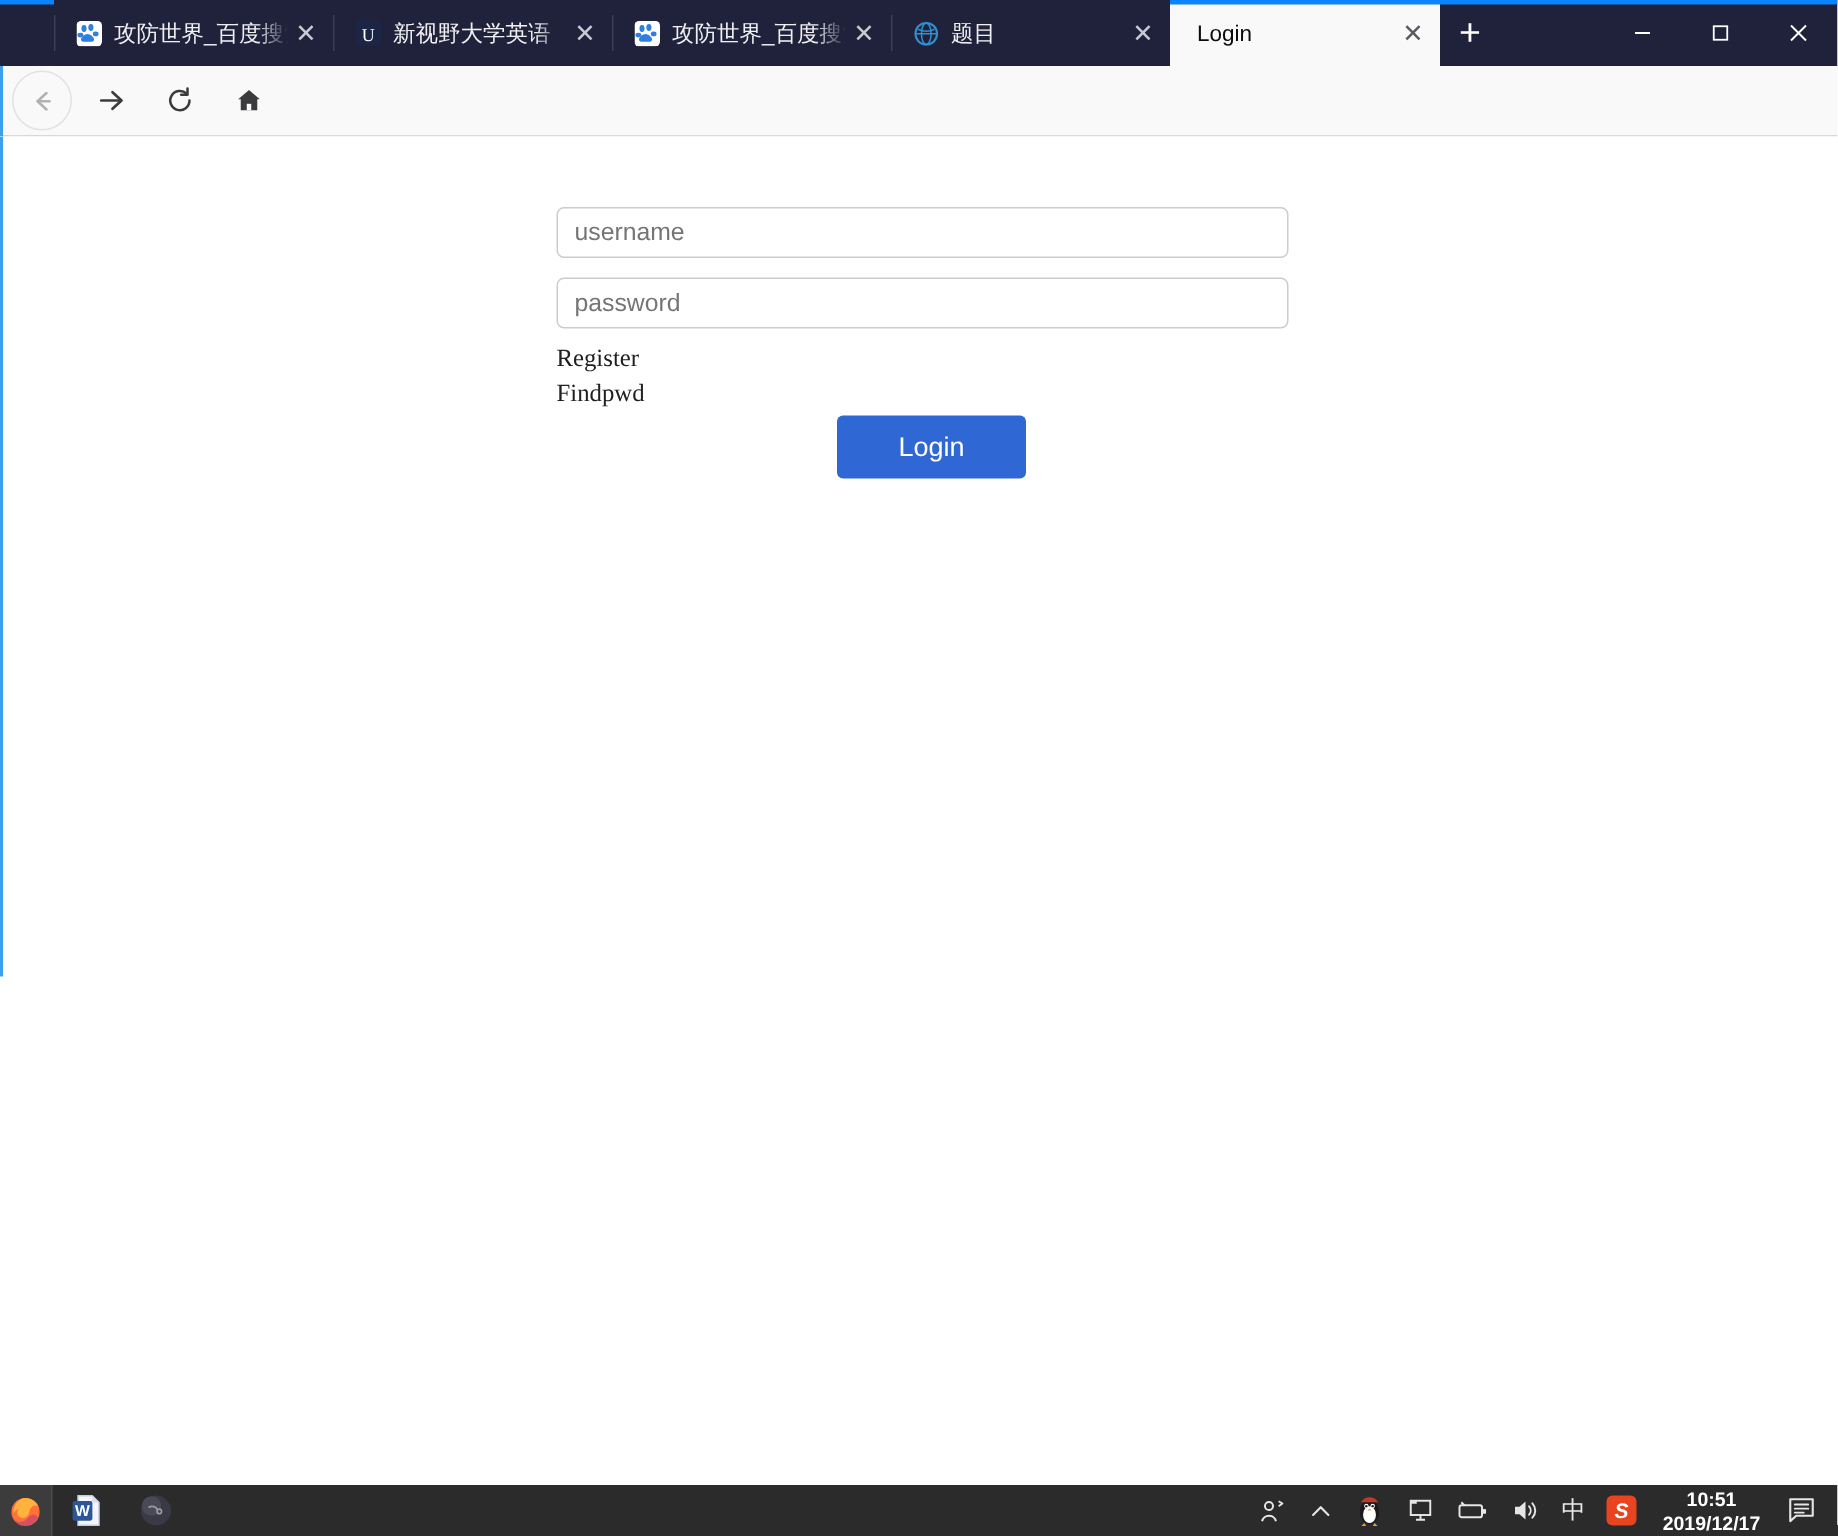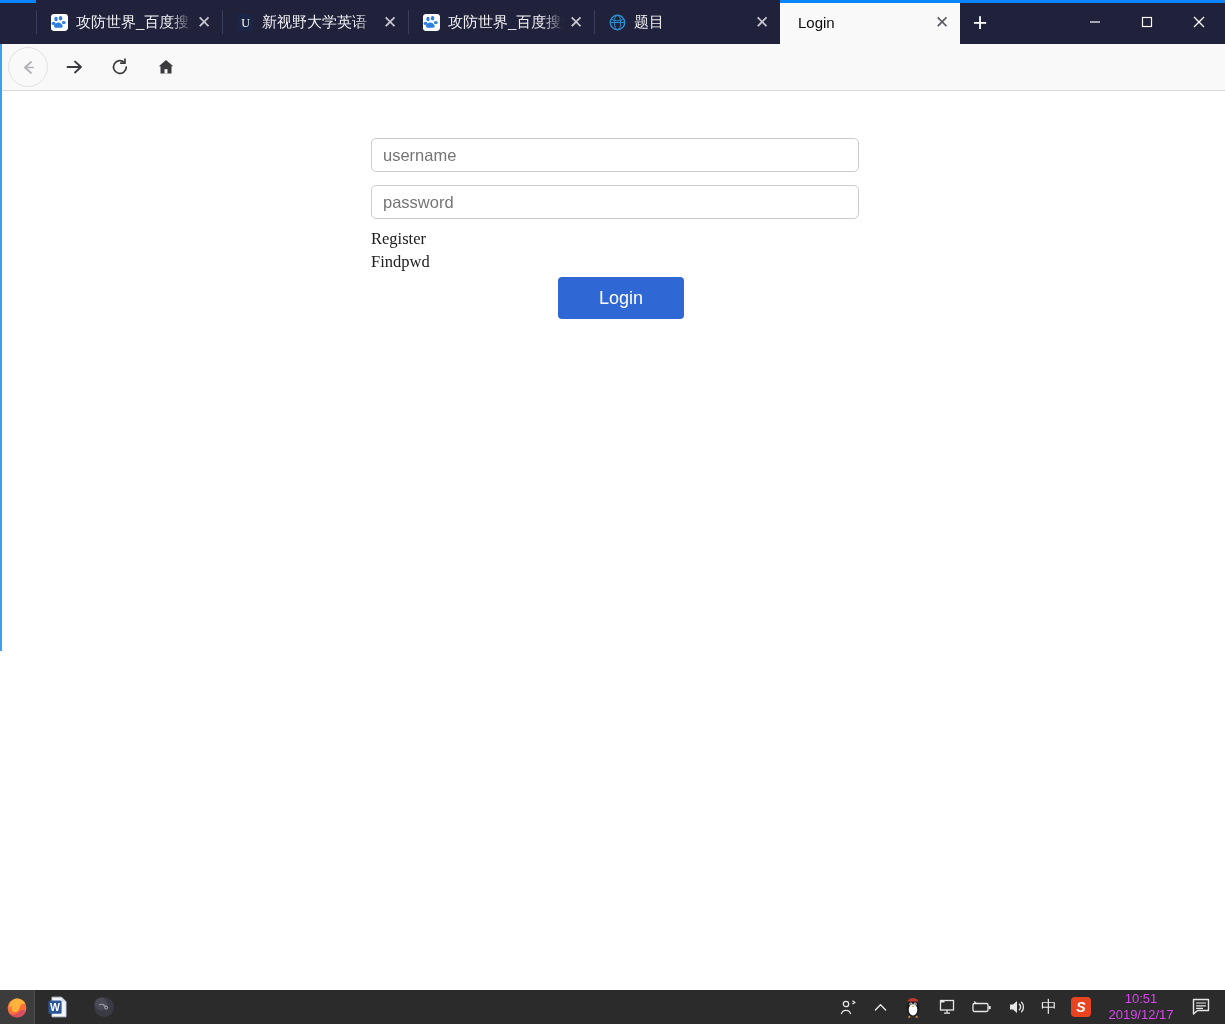--- a/index.html
+++ b/index.html
@@ -162,22 +162,22 @@
     position: absolute; left: 0; bottom: 0; width: 1225px; height: 34px;
     background: #2b2b2b;
     display: flex; align-items: center;
   }
   .tb-start { width: 34px; height: 34px; display:flex; align-items:center; justify-content:center; background: #3c3c3c;}
   .tb-sep { width: 1px; height: 34px; background: #4d4d4d; }
   .tb-item { width: 46px; height: 34px; display: flex; align-items: center; justify-content: center; }
   .tray { position: absolute; right: 0; bottom: 0; height: 34px; display: flex; align-items: center; }
   .tray-item { height: 34px; display: flex; align-items: center; justify-content: center; padding: 0 7px; color: #e6e6e6; }
   .tray-clock {
-    height: 34px; display: flex; flex-direction: column; align-items: center; justify-content: flex-start;
-    color: #d946ef; font-size: 13px; line-height: 16px; padding: 1px 10px 0 10px; min-width: 86px;
+    height: 34px; display: flex; flex-direction: column; align-items: center; justify-content: flex-end;
+    color: #ffffff; font-size: 13px; line-height: 16px; padding: 1px 10px 0 10px; min-width: 86px; font-weight: bold;
   }
   .tray-ime { font-size: 16px; color: #e8e8e8; }
 
   .sogou {
     width: 20px; height: 20px; border-radius: 4px; background: #e8441f;
     color: #fff; font-weight: bold; font-size: 14px;
     display: flex; align-items: center; justify-content: center; font-style: italic;
   }
 </style>
 </head>

